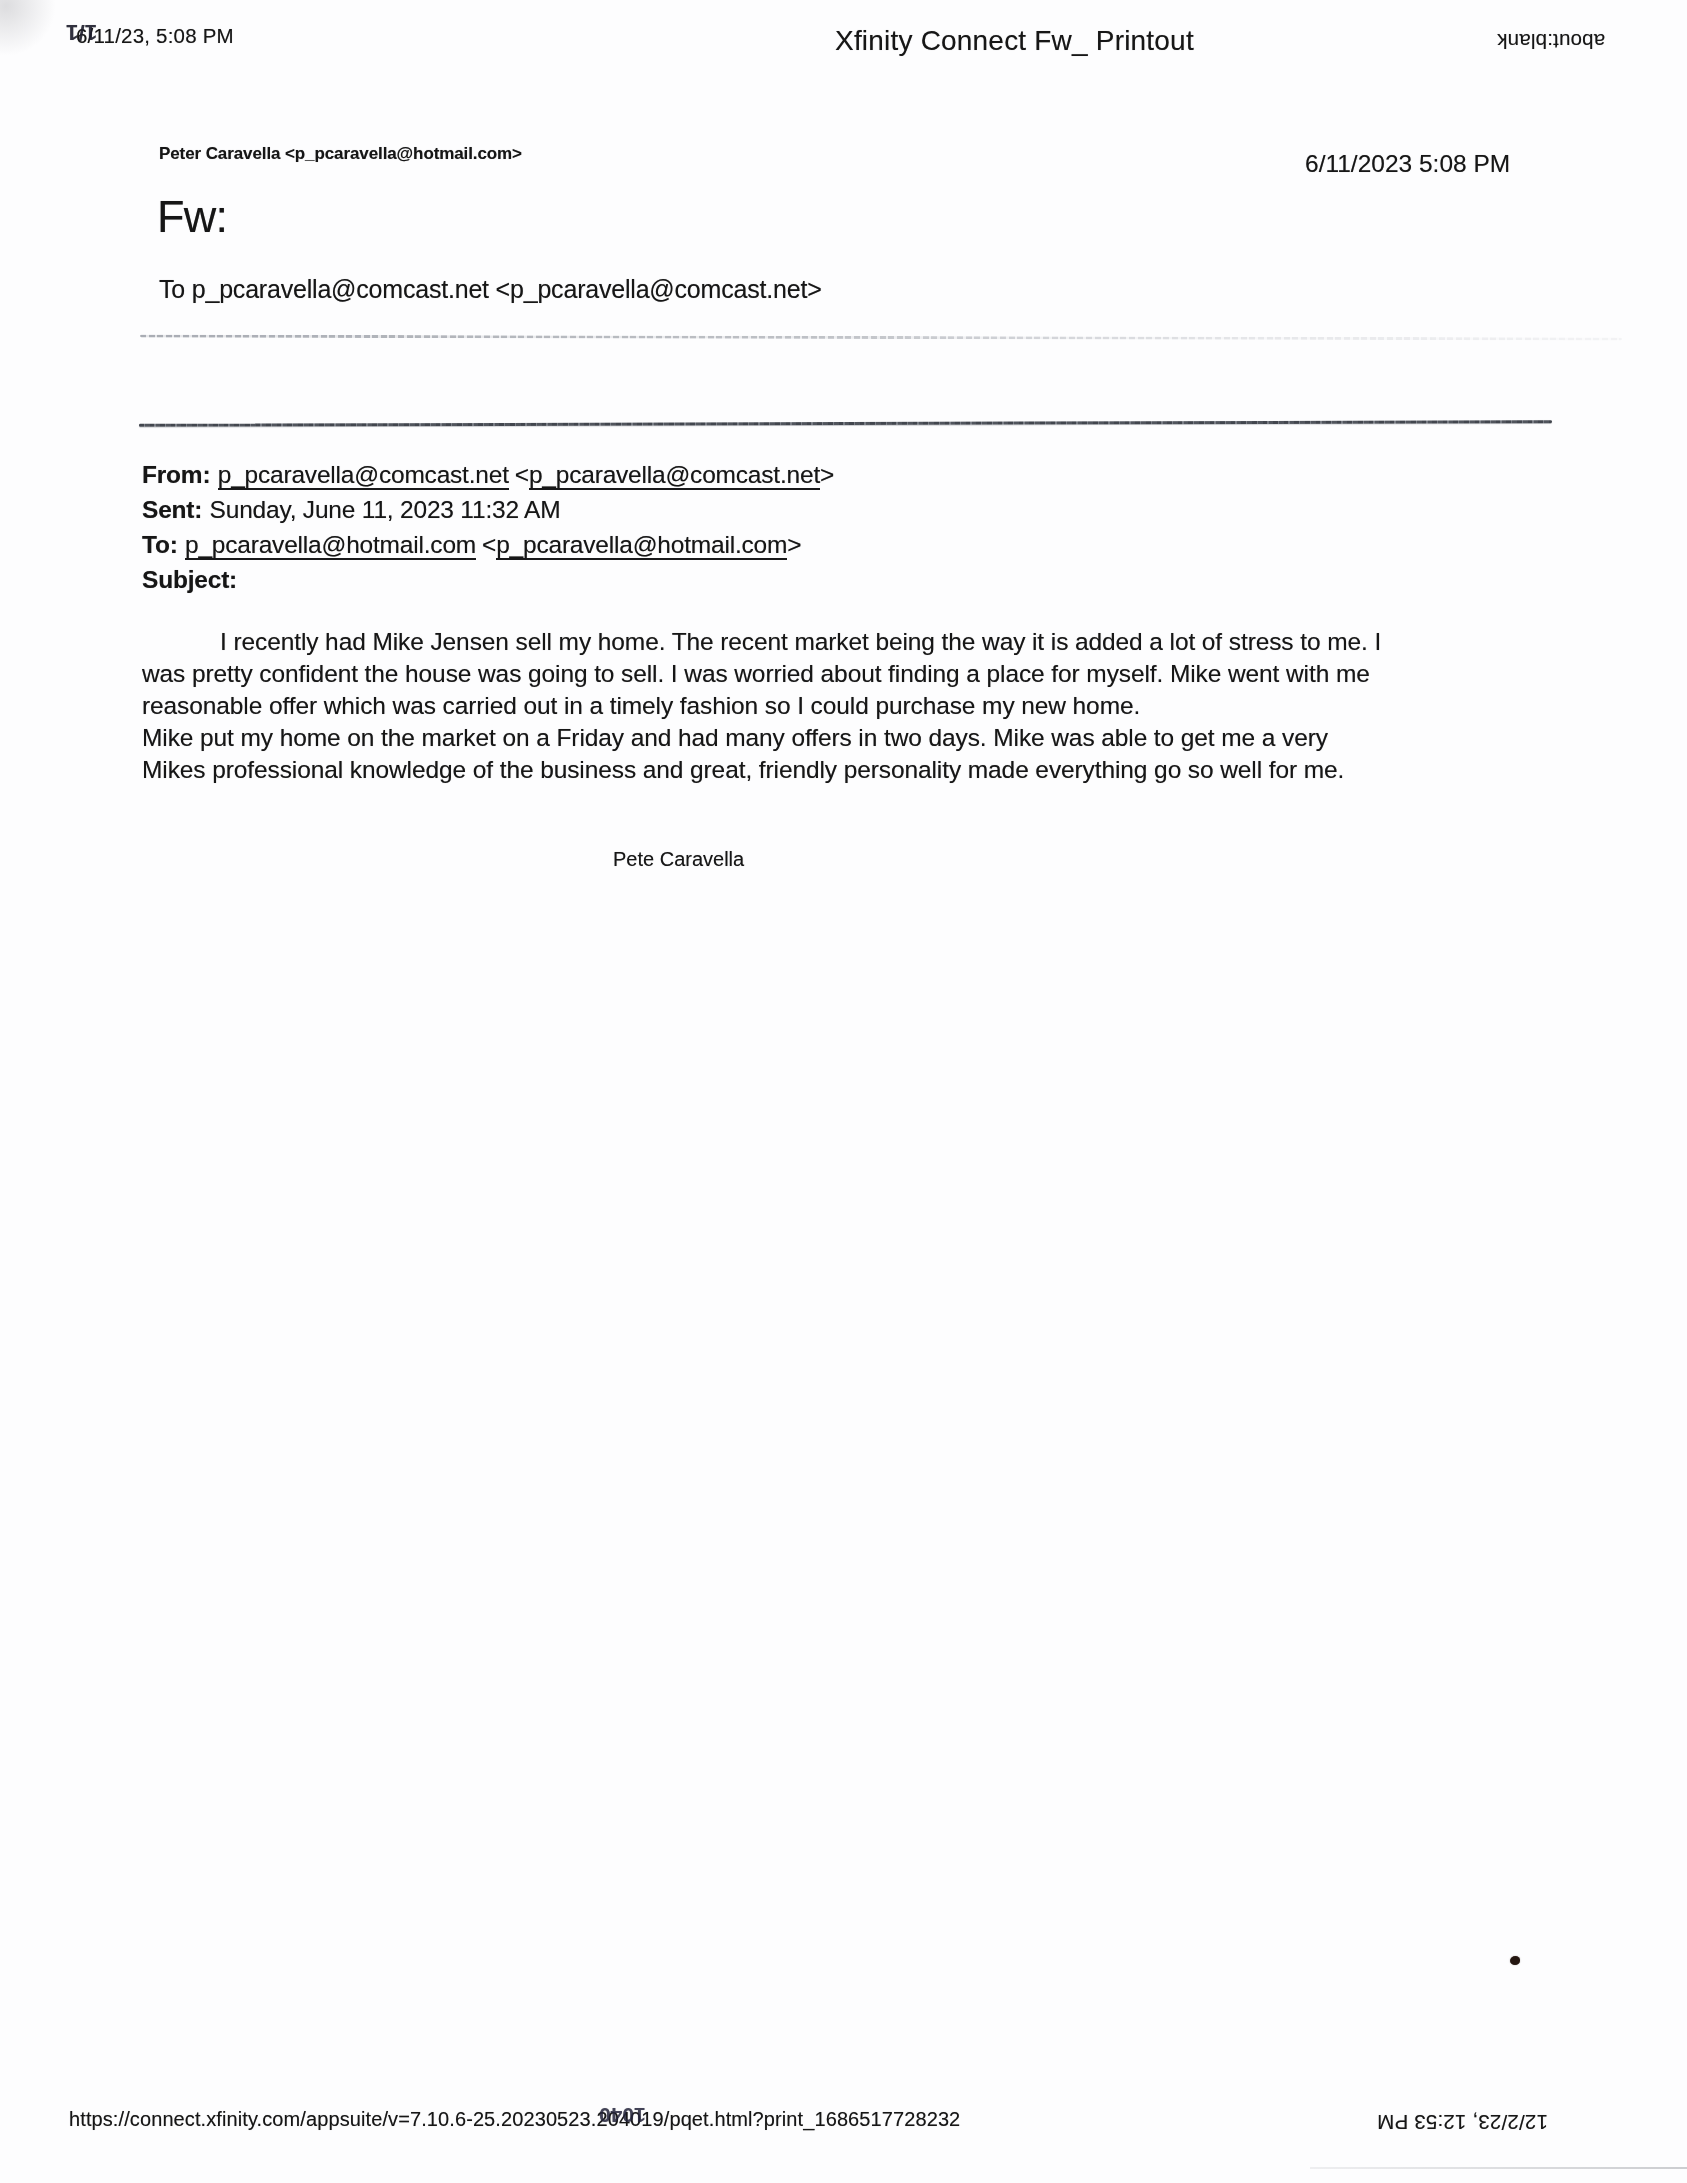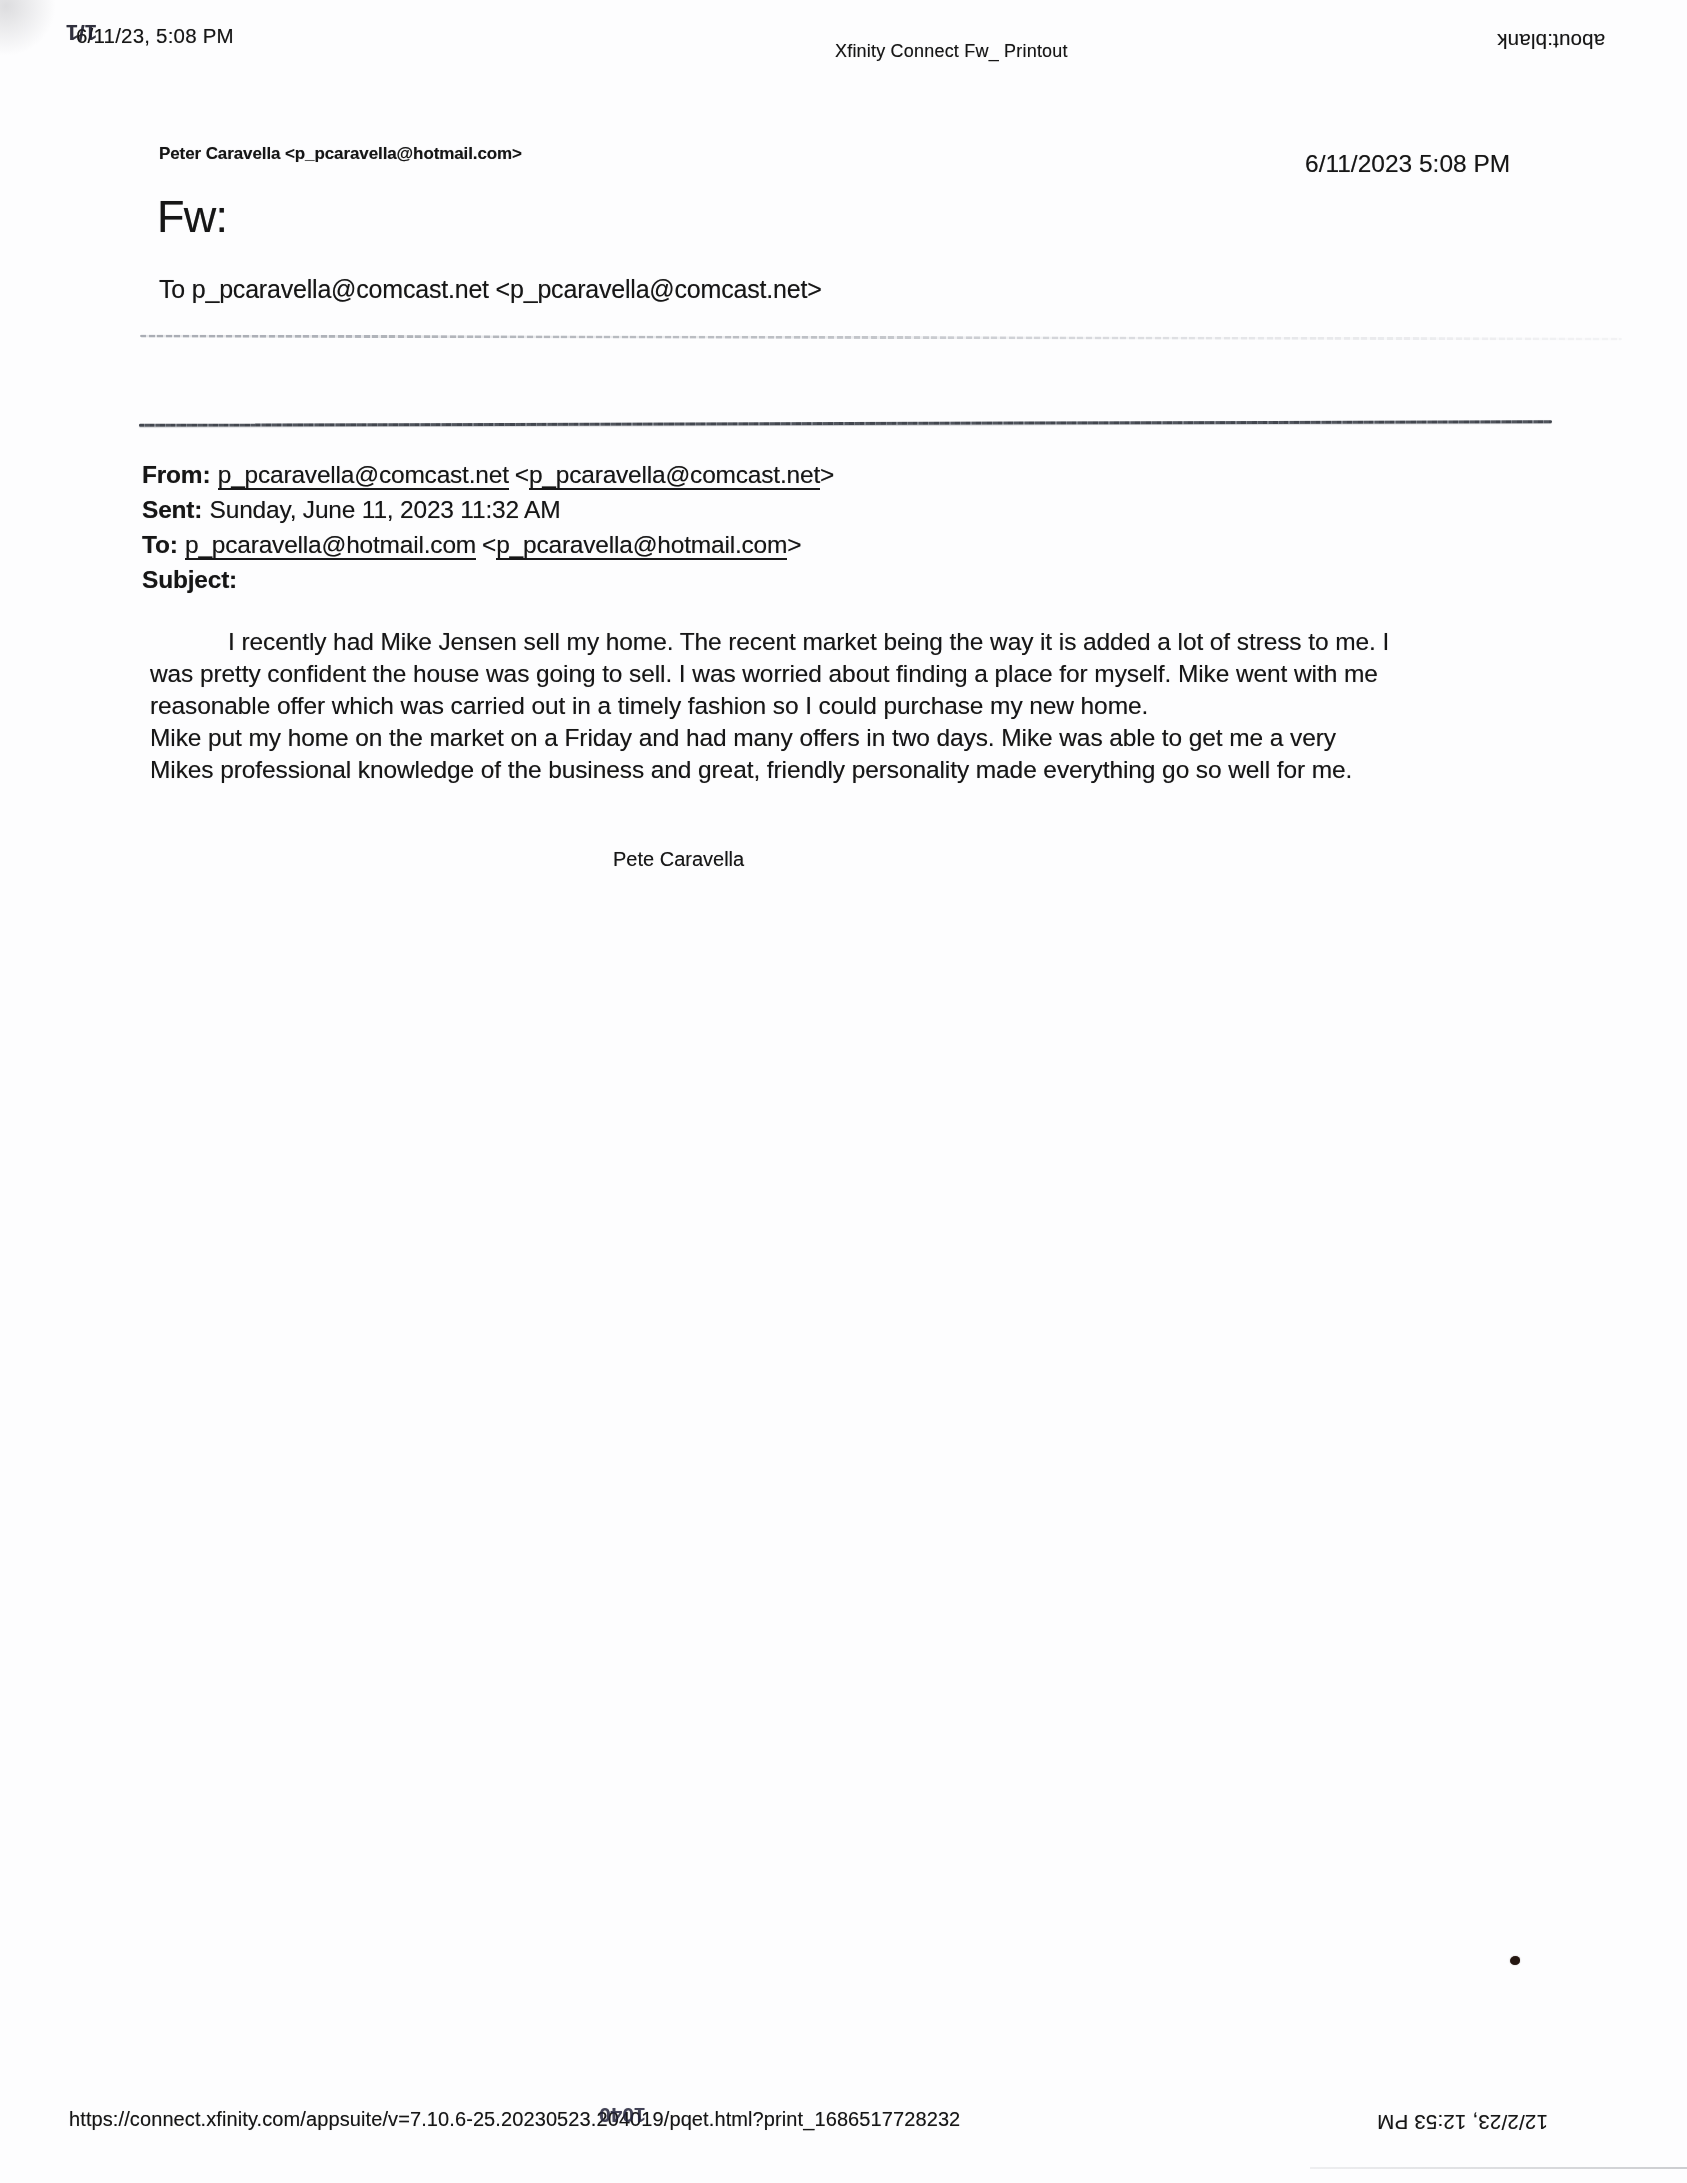--- a/index.html
+++ b/index.html
@@ -18,21 +18,21 @@
 
   
   .corner-smudge{
     left:0;top:0;width:60px;height:60px;
     background:radial-gradient(circle at 10% 10%, rgba(160,160,165,.35), rgba(160,160,165,0) 65%);
   }
 
   
   .hdr-left{ left:76px; top:24px; font-size:20.5px; letter-spacing:0.2px; }
   .hdr-left-overlap{ left:66px; top:18.5px; font-size:22.5px; font-weight:700; color:#1c1c2b; opacity:.9; }
-  .hdr-center{ left:835px; top:25px; font-size:18px; letter-spacing:0.2px;margin-top:16px; }
+  .hdr-center{ left:835px; top:25px; font-size:28px; letter-spacing:0.2px; }
   .hdr-right{ left:1497px; top:29px; font-size:20.5px; letter-spacing:0.2px; }
 
   
   .sender{ left:159px; top:144px; font-size:17px; font-weight:700; letter-spacing:-0.1px; }
   .maildate{ left:1305px; top:150px; font-size:24.5px; }
   .fw{ left:157px; top:191px; font-size:45px; font-weight:500; letter-spacing:-0.7px; }
   .toline{ left:159px; top:275px; font-size:25px; letter-spacing:-0.2px; }
 
   
   .scanline1{
@@ -57,21 +57,21 @@
   }
 
   
   .qhdrs{ left:142px; top:457px; font-size:24.5px; letter-spacing:-0.2px; line-height:35px; }
   .qhdrs .lbl{ font-weight:700; margin-right:7.3px; }
   .qhdrs .u{ border-bottom:2px solid #18181a; padding-bottom:0px; }
   .qhdrs .sep-open{ margin-left:6px; }
 
   
   .body-text{ left:142px; top:626px; width:1399px; font-size:24.5px; line-height:32px; letter-spacing:-0.1px; }
-  .bline{ white-space:nowrap;margin-left:8px; }
+  .bline{ white-space:nowrap; }
   .bline.indent{ padding-left:78px; }
 
   .signature{ left:613px; top:848px; font-size:20px; }
 
   .ink-dot{
     left:1510px; top:1956px; width:10px; height:8.6px;
     background:#241611; border-radius:55% 45% 50% 50%;
     box-shadow:0 0 1.3px rgba(60,40,30,.5);
   }
 

